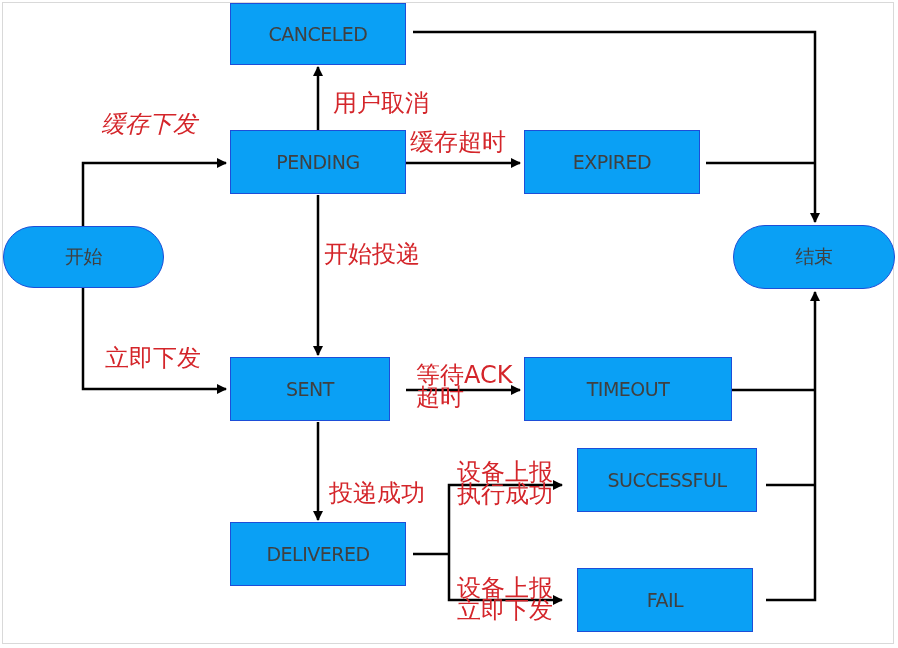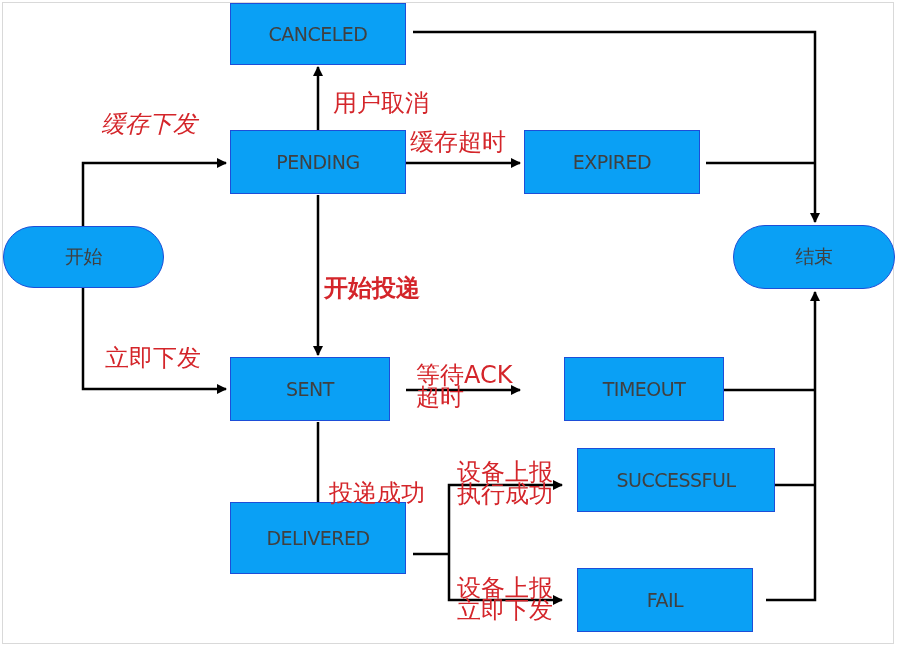--- a/index.html
+++ b/index.html
@@ -53,30 +53,30 @@
     <polyline points="766,600 815,600 815,292" marker-end="url(#arr)"></polyline>
   </g>
 </svg>
 
 <div class="node pill" style="left:3px;top:226px;width:161px;height:62px;">开始</div>
 <div class="node pill" style="left:733px;top:225px;width:162px;height:64px;">结束</div>
 <div class="node" style="left:230px;top:3px;width:176px;height:62px;">CANCELED</div>
 <div class="node" style="left:230px;top:130px;width:176px;height:64px;">PENDING</div>
 <div class="node" style="left:524px;top:130px;width:176px;height:64px;">EXPIRED</div>
 <div class="node" style="left:230px;top:357px;width:160px;height:64px;">SENT</div>
-<div class="node" style="left:524px;top:357px;width:160px;height:64px;margin-left:40px;">TIMEOUT</div>
-<div class="node" style="left:230px;top:502px;width:176px;height:72px;">DELIVERED</div>
-<div class="node" style="left:577px;top:448px;width:198px;height:64px;">SUCCESSFUL</div>
+<div class="node" style="left:524px;top:357px;width:208px;height:64px;">TIMEOUT</div>
+<div class="node" style="left:230px;top:522px;width:176px;height:64px;">DELIVERED</div>
+<div class="node" style="left:577px;top:448px;width:180px;height:64px;">SUCCESSFUL</div>
 <div class="node" style="left:577px;top:568px;width:176px;height:64px;">FAIL</div>
 
 <div class="lbl" style="left:101px;top:112px;font-style:italic;">缓存下发</div>
 <div class="lbl" style="left:105px;top:346px;">立即下发</div>
 <div class="lbl" style="left:333px;top:91px;">用户取消</div>
 <div class="lbl" style="left:410px;top:130px;">缓存超时</div>
-<div class="lbl" style="left:324px;top:276px;font-weight:bold;">开始投递</div>
+<div class="lbl" style="left:324px;top:242px;">开始投递</div>
 <div class="lbl lbl2" style="left:416px;top:364px;width:96px;">
   <div>等待ACK</div>
   <div>超时</div>
 </div>
 <div class="lbl" style="left:329px;top:451px;margin-top:30px;">投递成功</div>
 <div class="lbl lbl2" style="left:457px;top:461px;">
   <div>设备上报</div>
   <div>执行成功</div>
 </div>
 <div class="lbl lbl2" style="left:457px;top:577px;">

